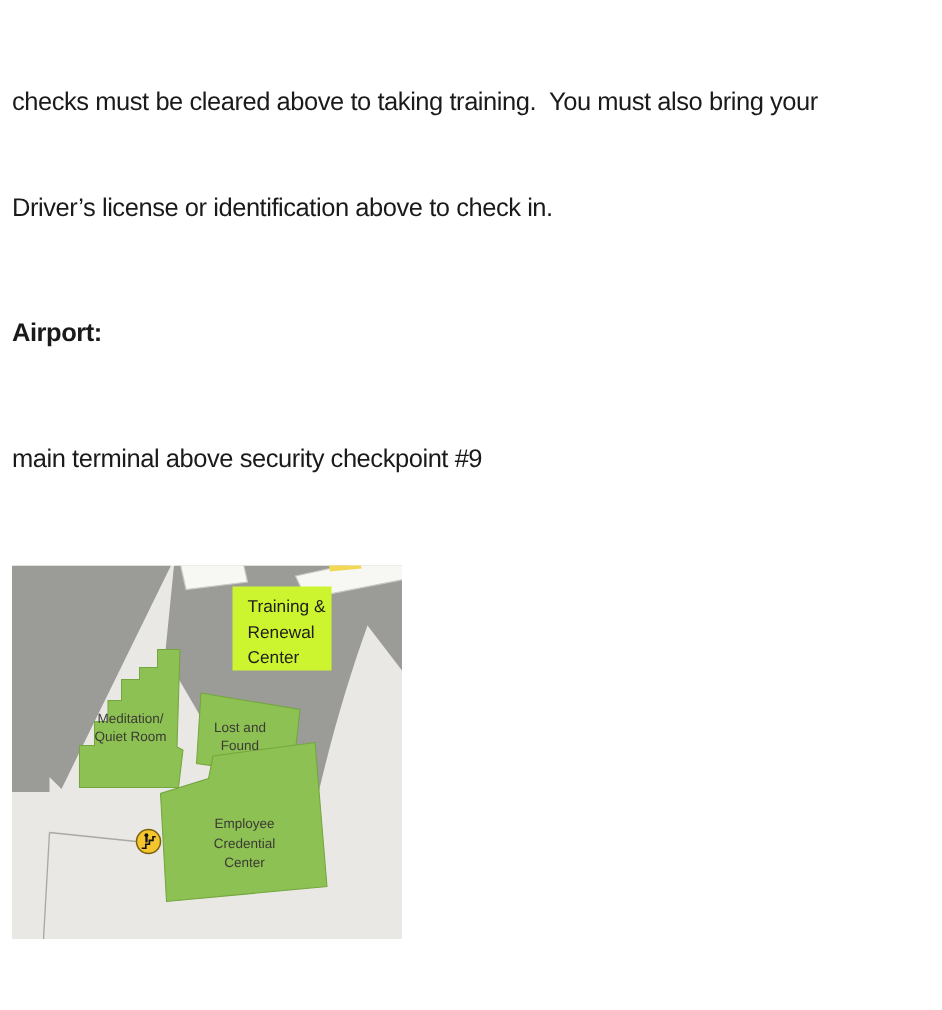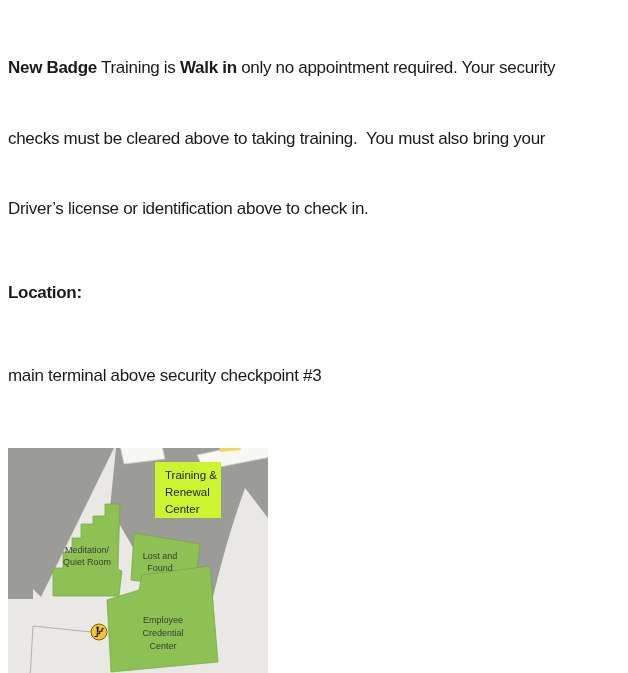--- a/index.html
+++ b/index.html
@@ -26,29 +26,28 @@
   .glyph-solid{fill:#111111;}
   .maplabel{font-family:"Liberation Sans",sans-serif;font-size:9px;fill:#3b3b33;text-anchor:middle;letter-spacing:0;}
   .tblabel{font-family:"Liberation Sans",sans-serif;font-size:11.5px;fill:#20201a;text-anchor:start;letter-spacing:0;}
 </style>
 </head>
 <body>
 
 <main>
 
   <p class="para">
-    <span class="line"><strong>New Badge</strong><span> Training is </span><strong>Walk in</strong><span> only no appointment required. Your security</span></span>
     <span class="line">checks must be cleared above to taking training.  You must also bring your</span>
     <span class="line">Driver’s license or identification above to check in.</span>
   </p>
 
-  <p class="para b">Location:</p>
+  <p class="para b">Airport:</p>
 
   <p class="para">
-    <span class="line">main terminal above security checkpoint #3</span>
+    <span class="line">main terminal above security checkpoint #9</span>
   </p>
 
   <div class="map-wrap">
     <svg viewBox="0 0 260 249" width="260" height="249">
 
       <rect x="0" y="0" width="260" height="249" fill="#e9e8e5"></rect>
 
       <path d="M0,0 L106,0 L33,149 L25,141 L25,151 L0,151 Z" fill="#9b9b98"></path>
       <path d="M108,0 L260,0 L260,86 L212,236 L197,238 L190,132 L148,141 L123,96 L102,60 Z" fill="#9b9b98"></path>
 

